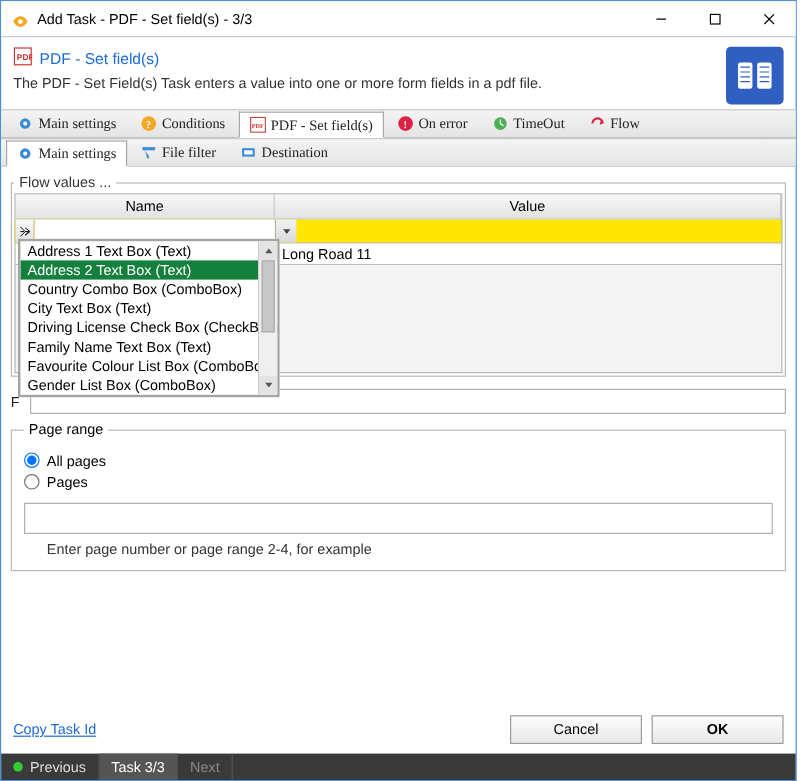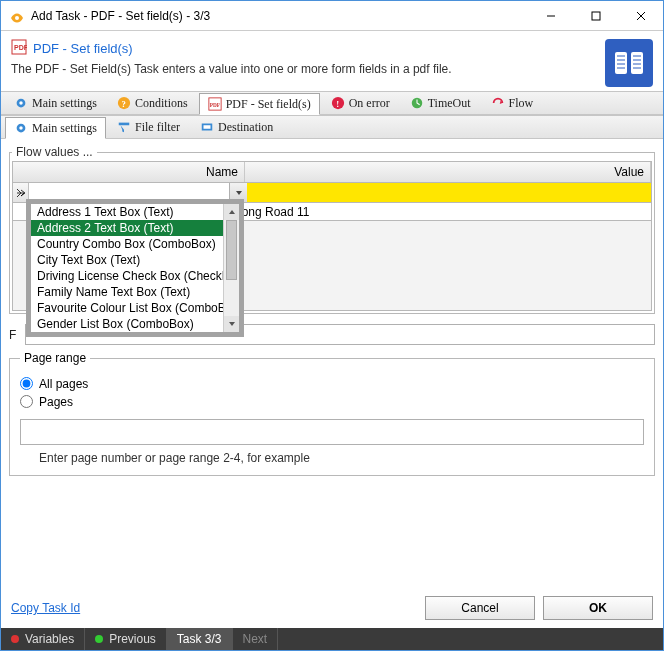--- a/index.html
+++ b/index.html
@@ -18,30 +18,30 @@
   .hdr-badge { width:48px; height:48px; background:#2f5fc0; border-radius:4px; display:flex; align-items:center; justify-content:center; }
   .hdr-badge svg { width:30px; height:24px; }
   .tabs1, .tabs2 { display:flex; align-items:center; background:linear-gradient(#f4f4f4,#e4e4e4); border-top:1px solid #c6c6c6; border-bottom:1px solid #c6c6c6; padding:0 4px; height:24px; gap:2px; }
   .tab { display:flex; align-items:center; gap:4px; padding:0 8px; height:22px; border:1px solid transparent; color:#222; cursor:default;font-family:Liberation Serif, serif; }
   .tab.active { background:#fff; border:1px solid #a7a7a7; border-bottom:1px solid #fff; position:relative; top:1px; }
   .tab .ic { width:14px; height:14px; display:inline-flex; align-items:center; justify-content:center; }
   .body { flex:1; padding:6px 8px 8px 8px; display:flex; flex-direction:column; gap:6px; overflow:hidden; }
   fieldset.fv { border:1px solid #b8b8b8; padding:2px; margin:0; position:relative; }
   fieldset.fv > legend { padding:0 4px; color:#333; font-size:12px; }
   .grid-head { display:flex; background:linear-gradient(#f7f7f7,#e3e3e3); border:1px solid #b8b8b8; }
-  .grid-head .col { padding:3px 6px; text-align:right; border-right:1px solid #c9c9c9;margin-left:16px; }
+  .grid-head .col { padding:3px 6px; text-align:center; border-right:1px solid #c9c9c9; }
   .col-name { width:216px; }
   .col-value { flex:1; }
   .grid-row { display:flex; background:#ffe600; border:1px solid #b8b8b8; border-top:none; height:20px; align-items:stretch; }
   .row-icon { width:16px; display:flex; align-items:center; justify-content:center; background:linear-gradient(#f7f7f7,#e3e3e3); border-right:1px solid #c0c0c0; }
   .name-cell { width:200px; position:relative; background:#fff; display:flex; align-items:center; padding:0 4px; }
   .name-cell input { border:none; outline:none; width:100%; font:inherit; background:transparent; }
   .dd-btn { width:18px; background:linear-gradient(#f2f2f2,#dadada); border-left:1px solid #b0b0b0; display:flex; align-items:center; justify-content:center; }
   .value-cell { flex:1; }
-  .dropdown { position:absolute; left:16px; top:40px; width:218px; background:#fff; border:5px solid #a3a3a3; z-index:50; }
+  .dropdown { position:absolute; left:5px; top:40px; width:218px; background:#fff; border:2px solid #a3a3a3; z-index:50; }
   .dropdown .items { max-height:130px; overflow:hidden; }
   .dd-item { padding:1px 6px; font-size:12px; white-space:nowrap; cursor:default; }
   .dd-item.sel { background:#15803d; color:#fff; }
   .dd-scroll { position:absolute; right:0; top:0; bottom:0; width:16px; background:#efefef; border-left:1px solid #ccc; display:flex; flex-direction:column; }
   .dd-scroll .arr { height:16px; display:flex; align-items:center; justify-content:center; background:#e4e4e4; }
   .dd-scroll .track { flex:1; background:#efefef; position:relative; }
   .dd-scroll .thumb { position:absolute; left:2px; right:2px; top:0; height:60px; background:#c7c7c7; border:1px solid #a9a9a9; }
   .under-row { display:flex; align-items:center; gap:4px; margin-top:4px; }
   .under-row .lbl { color:#222; width:12px;}
   .under-row input { flex:1; border:1px solid #b0b0b0; padding:2px 4px; font:inherit; height:21px; background:#fff;}
@@ -304,24 +304,20 @@
     <div class="btn">
         <span>Cancel</span>
       </div>
     <div class="btn">
         <b>OK</b>
       </div>
   </div>
 
   <div class="statusbar" id="statusbar">
       <div class="sitem">
-        <span class="dot red"></span>
-        <span>Variables</span>
-      </div>
-      <div class="sitem">
         <span class="dot green"></span>
         <span>Previous</span>
       </div>
       <div class="sitem active">
         <span>Task 3/3</span>
       </div>
       <div class="sitem dim">
         <span>Next</span>
       </div>
     </div>

